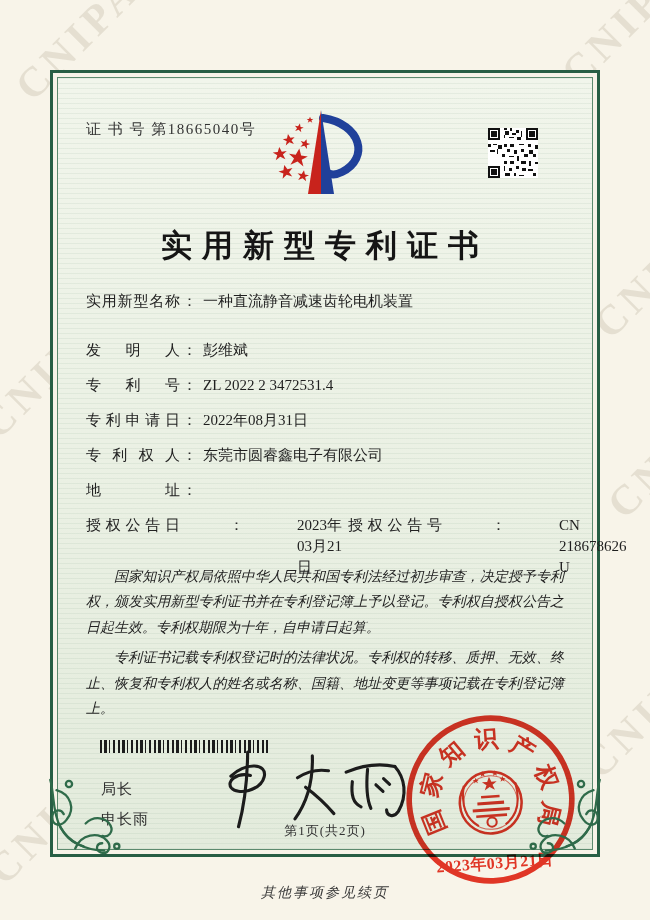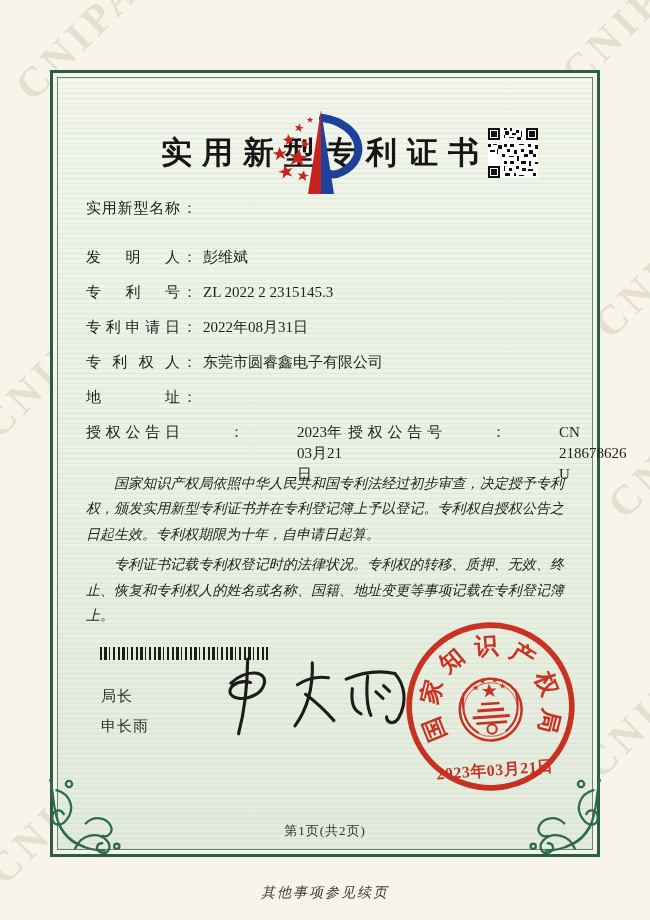--- a/index.html
+++ b/index.html
@@ -32,21 +32,21 @@
     background:
       repeating-linear-gradient(0deg, rgba(130,165,140,.12) 0 1px, rgba(0,0,0,0) 1px 5px),
       linear-gradient(180deg,#f1f5eb 0%,#eaf0e3 55%,#e3ebdc 100%);
   }
   .content{position:absolute;left:0;top:0;right:0;bottom:0;padding:0 28px;}
   
   .cert-no{margin-top:42px;font-size:15px;letter-spacing:1.5px;color:#333;}
   .logo{position:absolute;left:50%;top:30px;transform:translateX(-50%);width:124px;height:92px;}
   .qr{position:absolute;right:54px;top:50px;width:50px;height:50px;}
   .title{
-    margin-top:54px;text-align:center;font-size:31px;font-weight:bold;
+    margin-top:86px;text-align:center;font-size:31px;font-weight:bold;
     letter-spacing:10px;color:#151515;
   }
   
   .fields{margin-top:24px;font-size:15px;}
   .frow{height:35px;display:flex;align-items:flex-start;line-height:21px;}
   .frow.first{height:49px;}
   .flabel{
     display:inline-block;width:94px;text-align:justify;text-align-last:justify;
     color:#222;flex:none;
   }
@@ -96,20 +96,21 @@
 <span class="wm wm3">CNIPA</span>
 <span class="wm wm4">CNIPA</span>
 <span class="wm wm5">CNIPA</span>
 <span class="wm wm6">CNIPA</span>
 <span class="wm wm7">CNIPA</span>
 
 <div class="frame">
   <div class="panel">
     <div class="content">
 
+      <div class="cert-no">证 书 号 第18665040号</div>
 
       <svg class="logo" viewBox="0 0 124 92">
         <defs>
           <polygon id="star5" points="0,-10 2.9,-3.1 10,-3.1 4.05,1.2 6.9,8.1 0,3.8 -6.9,8.1 -4.05,1.2 -10,-3.1 -2.9,-3.1"></polygon>
         </defs>
         <path d="M60,10 C98,16 107,50 79,64 C67,70 61,64 60,56" stroke="#20409a" stroke-width="8" fill="none" stroke-linecap="round"></path>
         <polygon points="58,2 45,86 58,86" fill="#c8231c"></polygon>
         <polygon points="58,2 58,86 71,86" fill="#20409a"></polygon>
         <g fill="#c8231c">
           <use href="#star5" transform="translate(47,12) scale(0.33)"></use>
@@ -183,30 +184,31 @@
             <rect x="2" y="24" width="3" height="3"></rect>
           </g>
       </svg>
 
       <div class="title">实用新型专利证书</div>
 
       <div class="fields">
         <div class="frow first">
           <span class="flabel">实用新型名称</span>
             <span class="fcolon">：</span>
+          <span class="fvalue">一种直流静音减速齿轮电机装置</span>
         </div>
         <div class="frow">
           <span class="flabel">发明人</span>
             <span class="fcolon">：</span>
           <span class="fvalue">彭维斌</span>
         </div>
         <div class="frow">
           <span class="flabel">专利号</span>
             <span class="fcolon">：</span>
-          <span class="fvalue">ZL 2022 2 2315145.3</span>
+          <span class="fvalue">ZL 2022 2 3472531.4</span>
         </div>
         <div class="frow">
           <span class="flabel">专利申请日</span>
             <span class="fcolon">：</span>
           <span class="fvalue">2022年08月31日</span>
         </div>
         <div class="frow">
           <span class="flabel">专利权人</span>
             <span class="fcolon">：</span>
           <span class="fvalue">东莞市圆睿鑫电子有限公司</span>

